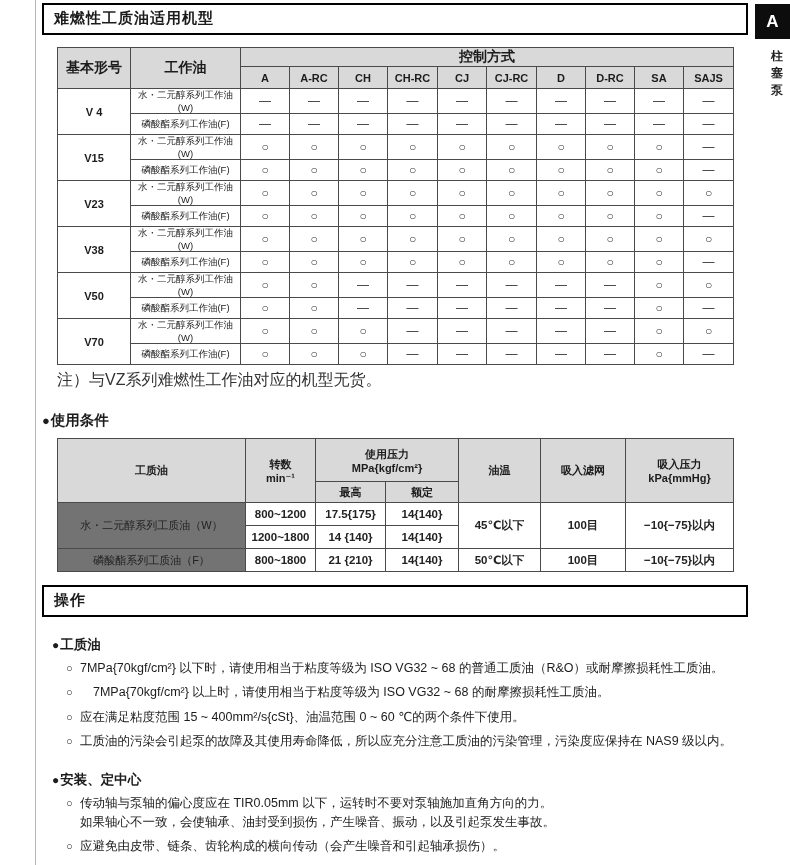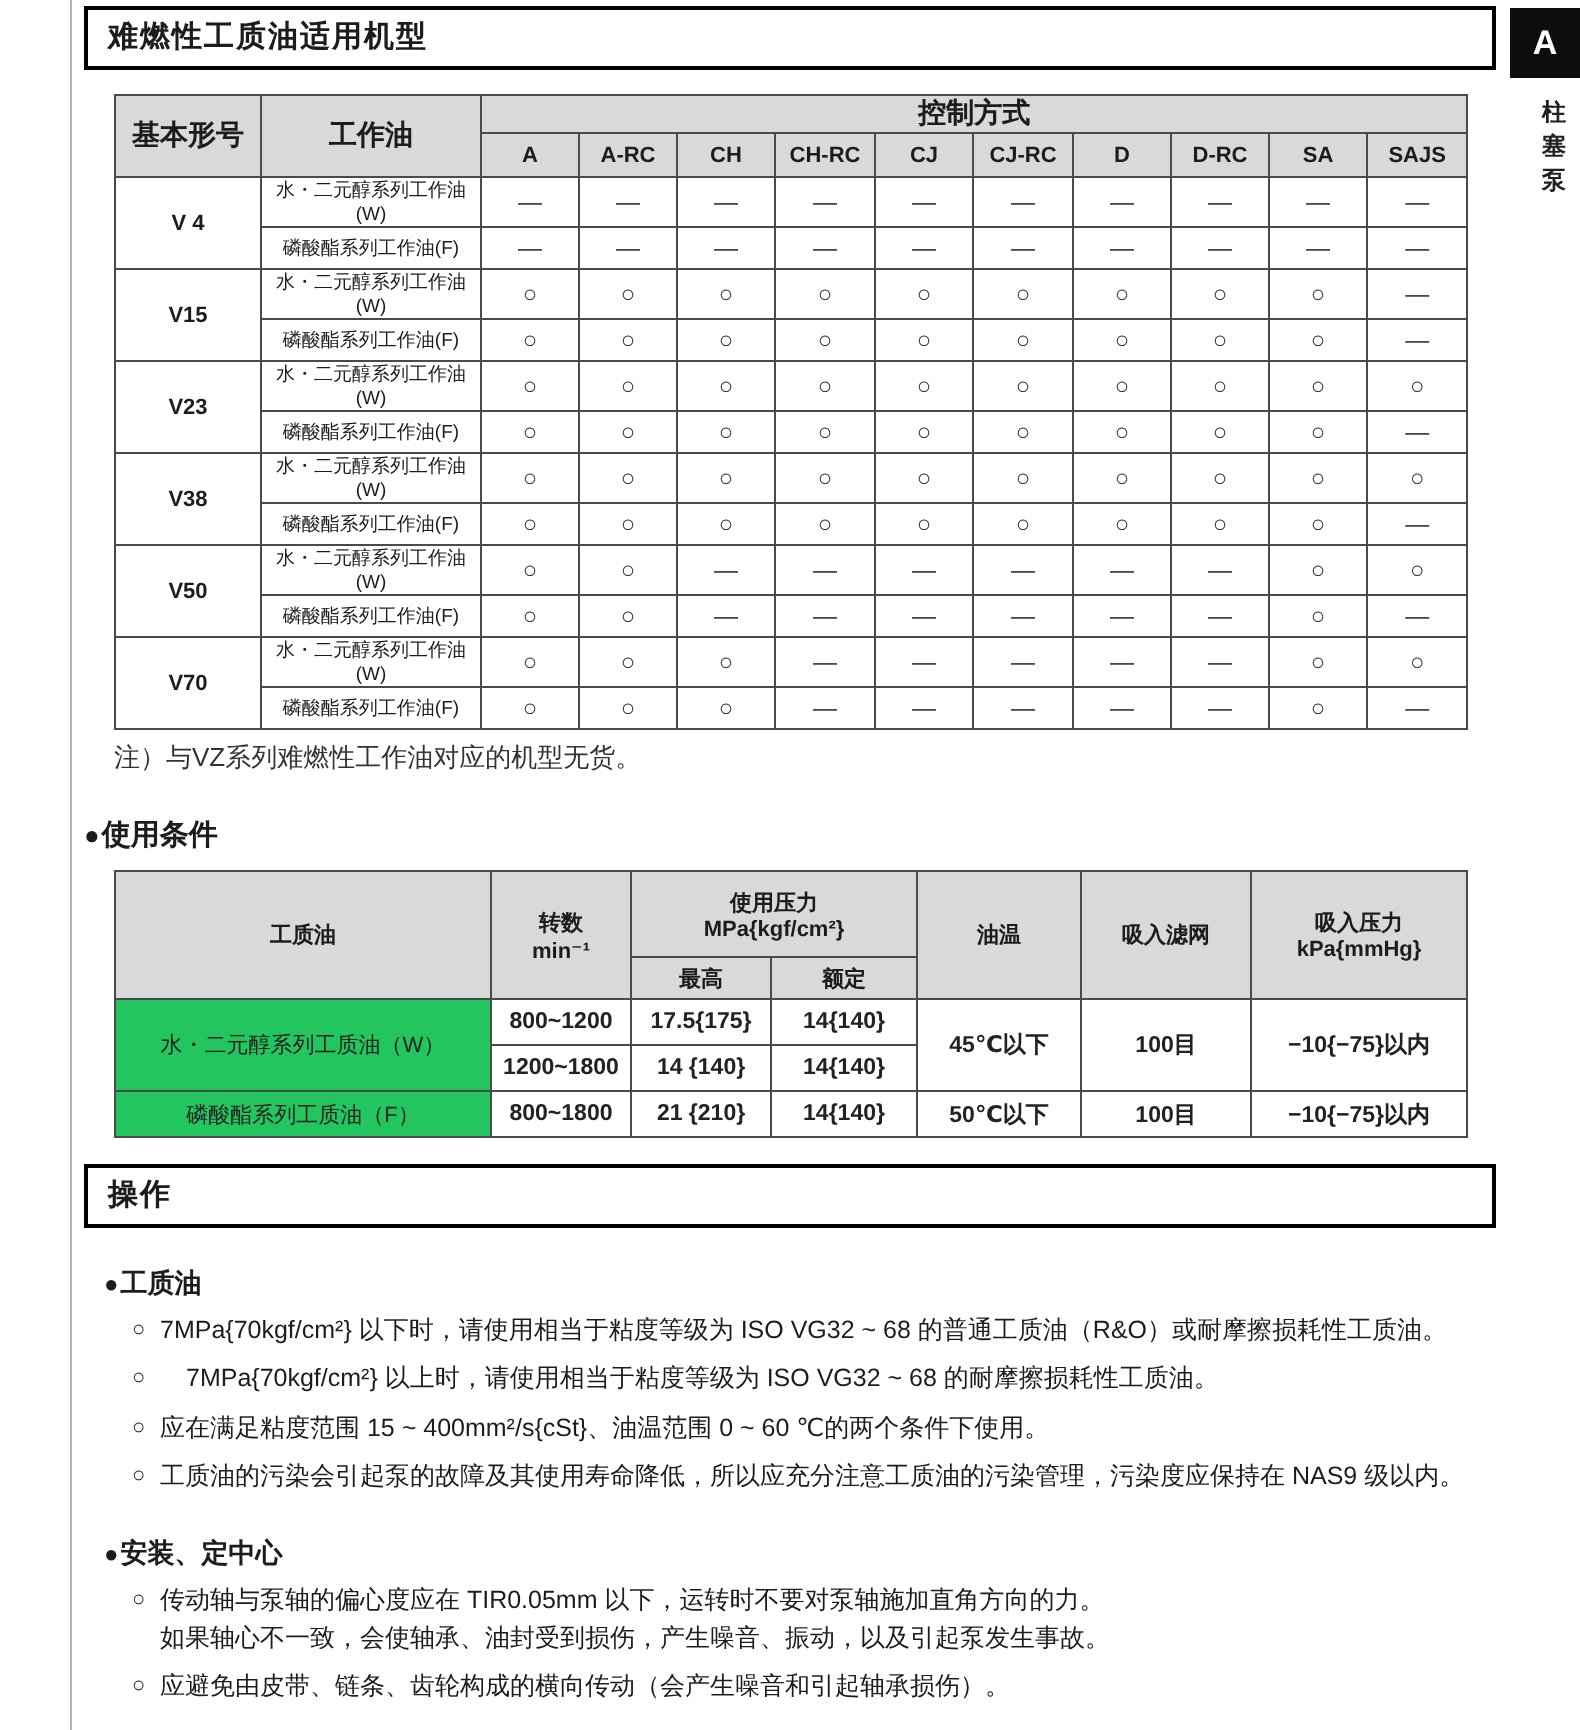--- a/index.html
+++ b/index.html
@@ -35,22 +35,22 @@
   #t1 td{height:20px;}
   #t1 td.model{font-weight:bold;font-size:11px;}
   #t1 td.oil{font-size:9.5px;}
   #t1 td.val{font-size:12px;color:#333;}
   
   #t2{width:676px;margin-top:8px;font-size:11px;}
   #t2 th .sub{font-weight:bold;}
   #t2 .hr1 th{height:42px;}
   #t2 .hr2 th{height:20px;}
   #t2 td{height:22px;font-size:11.5px;font-weight:bold;color:#222;}
-  #t2 td.oil-label{background:#22c55e;font-weight:normal;font-size:11px;}
-  .note{margin:5px 0 0 15px;font-size:13px;color:#333;}
+  #t2 td.oil-label{background:#737373;font-weight:normal;font-size:11px;}
+  .note{margin:5px 0 0 15px;font-size:16px;color:#333;}
   
   .section-heading{margin-top:20px;font-size:14.5px;font-weight:bold;display:flex;align-items:center;}
   .section-heading .bdot{font-size:13px;margin-right:1px;}
   .section-intro{margin:5px 0 0 14px;font-size:12.5px;}
   
   .op-groups{margin-top:8px;}
   .op-group{margin-top:19px;}
   .group-heading{margin-left:10px;font-size:13.5px;font-weight:bold;display:flex;align-items:center;}
   .group-heading .bdot{font-size:12px;margin-right:1px;}
   .op-item{display:flex;margin:5px 0 0 24px;font-size:12.5px;line-height:1.55;}

